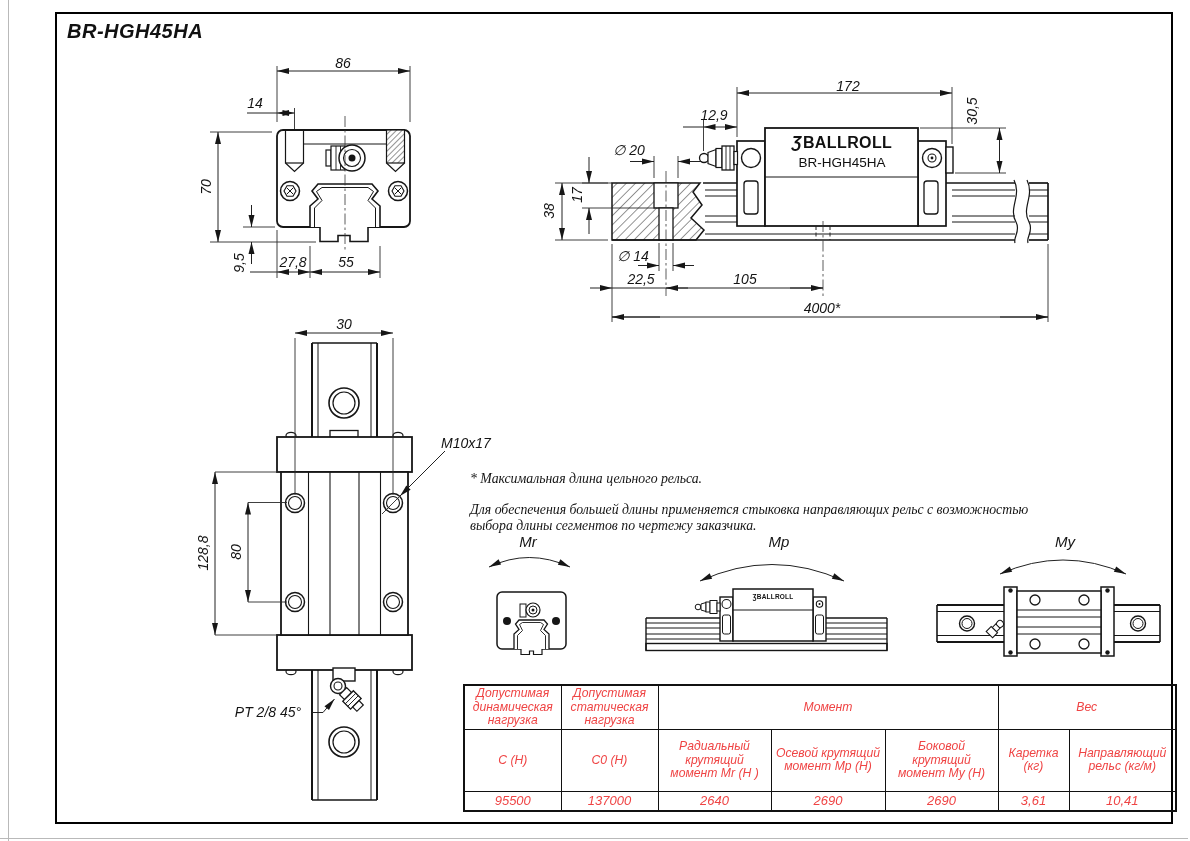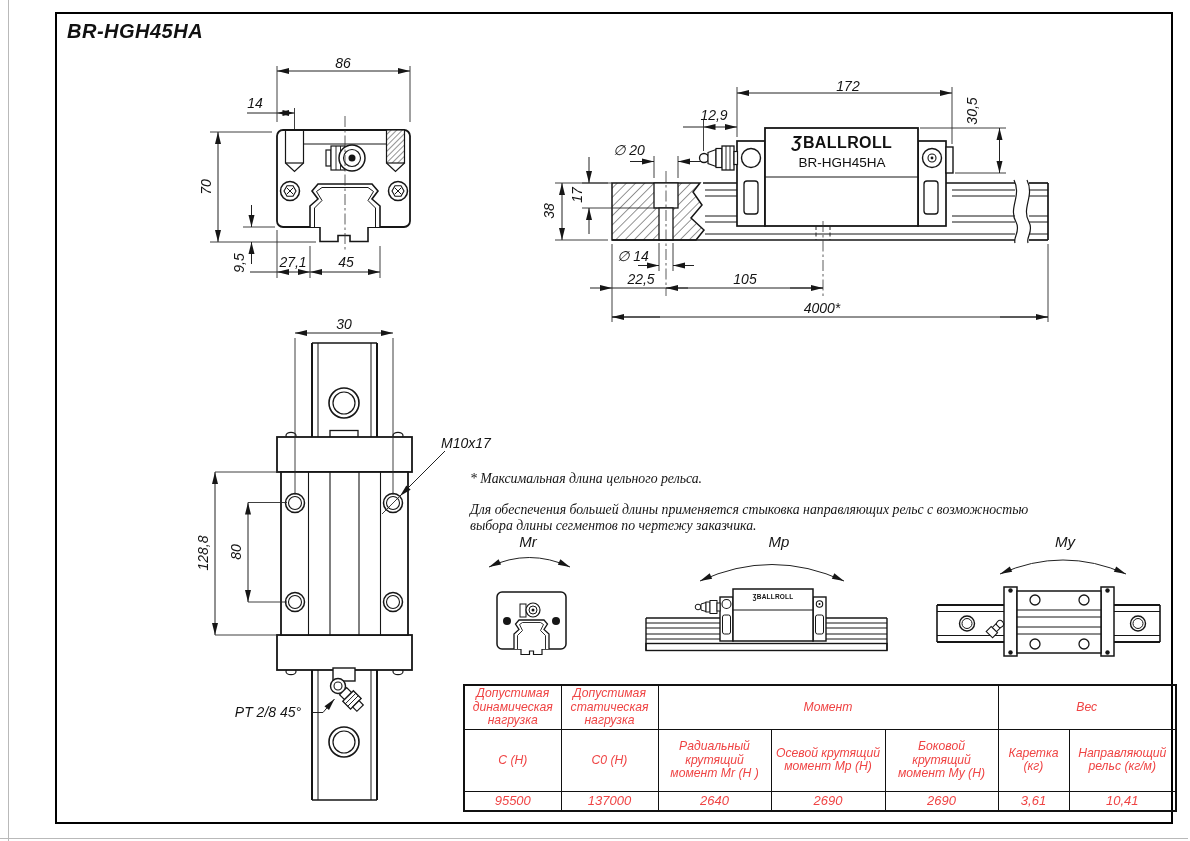--- a/index.html
+++ b/index.html
@@ -341,22 +341,22 @@
         <rect x="8" y="-4.5" width="7" height="9" class="of" stroke-width="1.1"></rect>
       </g>
       <path d="M1000,574 Q1063,546 1126,574" class="diml" stroke-width="1.1" marker-start="url(#arw)" marker-end="url(#arw)"></path>
     </g>
   </svg>
 
   <div class="dim" style="left:343px;top:63px">86</div>
   <div class="dim" style="left:255px;top:103px">14</div>
   <div class="dim rot" style="left:206px;top:187px">70</div>
   <div class="dim rot" style="left:239px;top:263px">9,5</div>
-  <div class="dim" style="left:293px;top:262px">27,1</div>
-  <div class="dim" style="left:346px;top:262px">45</div>
+  <div class="dim" style="left:293px;top:262px">27,8</div>
+  <div class="dim" style="left:346px;top:262px">55</div>
 
   <div class="dim" style="left:848px;top:86px">172</div>
   <div class="dim" style="left:714px;top:115px">12,9</div>
   <div class="dim rot" style="left:972px;top:111px">30,5</div>
   <div class="dim" style="left:629px;top:150px">∅ 20</div>
   <div class="dim rot" style="left:577px;top:195px">17</div>
   <div class="dim rot" style="left:549px;top:211px">38</div>
   <div class="dim" style="left:633px;top:256px">∅ 14</div>
   <div class="dim" style="left:641px;top:279px">22,5</div>
   <div class="dim" style="left:745px;top:279px">105</div>

